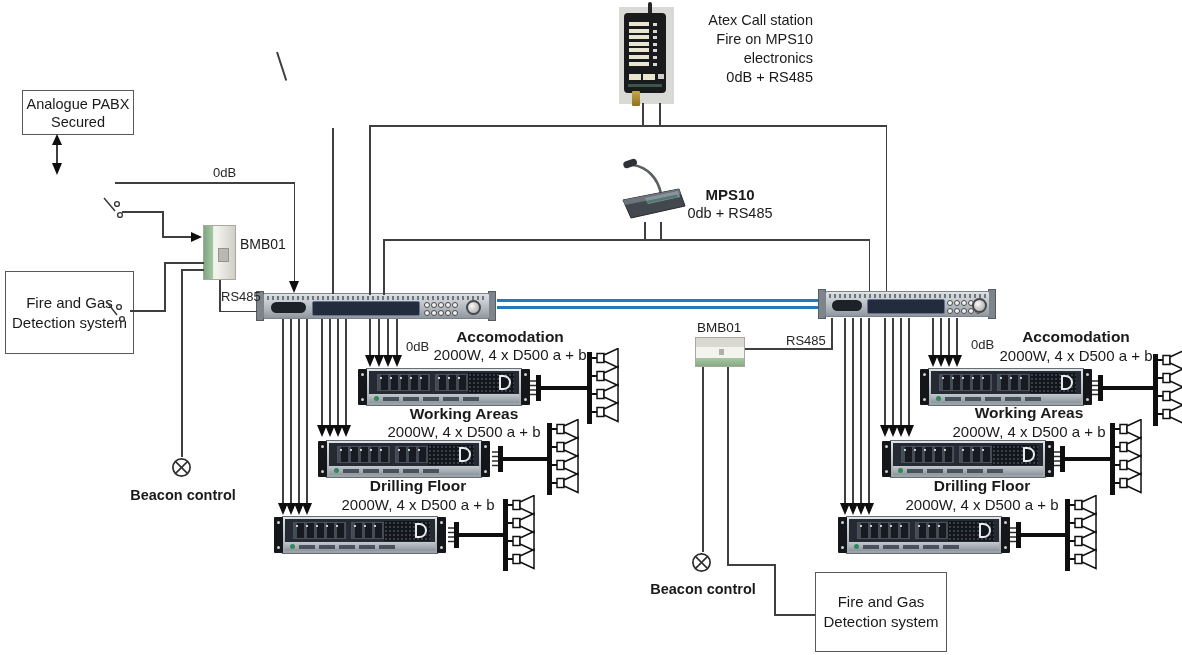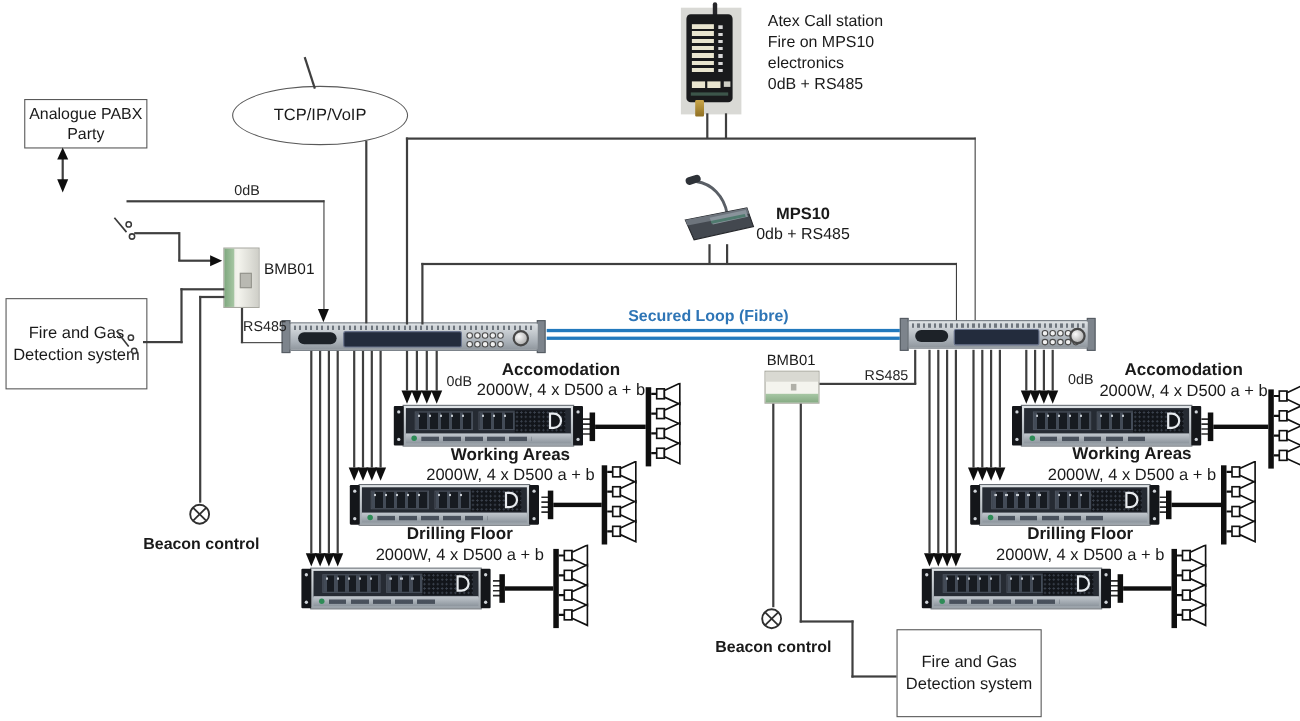--- a/index.html
+++ b/index.html
@@ -77,27 +77,24 @@
   .cluster-svg,.icon-svg{position:absolute;}
   .zone-title{position:absolute;font-size:15.5px;font-weight:bold;text-align:center;}
   .zone-spec{position:absolute;font-size:15px;text-align:center;}
 </style>
 </head>
 <body>
 
 <div id="canvas">
 
 
-  <div class="box" style="left:211px;top:78px;width:158px;height:52px;border-radius:50%;font-size:15px;border-width:1.4px;">
-    <span>TCP/IP/VoIP</span>
-  </div>
 
   <div class="box" style="left:8px;top:90px;width:110px;height:43px;margin-left:14px;">
     <span>Analogue PABX</span>
-    <span>Party</span>
+    <span>Secured</span>
   </div>
 
 
   <div class="box" style="left:5px;top:271px;width:127px;height:81px;font-size:15px;line-height:20px;">
     <span>Fire and Gas</span>
     <span>Detection system</span>
   </div>
 
   <div class="box" style="left:815px;top:572px;width:130px;height:78px;font-size:15px;line-height:20px;">
     <span>Fire and Gas</span>
@@ -113,21 +110,21 @@
                   background:repeating-linear-gradient(#d8d8d8 0 3px,#191a1c 3px 6.6px);"></div>
       <div style="position:absolute;left:5px;top:61px;width:12px;height:6px;background:#e9e5cf;"></div>
       <div style="position:absolute;left:19px;top:61px;width:12px;height:6px;background:#e9e5cf;"></div>
       <div style="position:absolute;left:34px;top:61px;width:6px;height:5px;background:#cfcfc5;"></div>
       <div style="position:absolute;left:4px;top:71px;width:34px;height:3px;background:#3c554a;"></div>
     </div>
     <div style="position:absolute;left:13px;top:84px;width:8px;height:15px;
                 background:linear-gradient(#caa64a,#8f6f22);border-radius:1px;"></div>
   </div>
 
-  <div class="lbl" style="left:698px;top:11px;width:115px;text-align:left;font-size:14.5px;line-height:19px;white-space:normal;">
+  <div class="lbl" style="left:698px;top:11px;width:115px;text-align:right;font-size:14.5px;line-height:19px;white-space:normal;">
     <div>Atex Call station</div>
     <div>Fire on MPS10</div>
     <div>electronics</div>
     <div>0dB + RS485</div>
   </div>
 
   <svg class="icon-svg" style="left:615px;top:156px;" width="78" height="68" viewBox="0 0 78 68">
     <path d="M46,38 C43,22 32,11 18,9" fill="none" stroke="#5a5f66" stroke-width="2.6"></path>
     <rect x="8" y="4" width="14" height="7" rx="3.5" fill="#2e3238" transform="rotate(-18 15 7)"></rect>
     <polygon points="8,44 64,33 70,50 16,62" fill="#43484f" stroke="#26282c" stroke-width="1"></polygon>
@@ -193,21 +190,20 @@
           <i></i>
           <i></i>
           <i></i>
       </div>
       <div class="mcu-knob" style="left:146px;top:6px;width:15px;height:15px;"></div>
     </div>
   </div>
 
   <div class="bluebar" style="left:497px;top:299px;width:321px;"></div>
   <div class="bluebar" style="left:497px;top:306px;width:321px;"></div>
-  <div class="lbl bold" style="left:544px;top:280px;width:200px;text-align:center;font-size:14.5px;color:#2e75b6;">Secured Loop (Fibre)</div>
 
   <div class="hl" style="left:115px;top:182px;width:180px;"></div>
   <div class="vl" style="left:293.5px;top:182px;height:99px;"></div>
   <div class="ah-down" style="left:289px;top:281px;"></div>
   <div class="lbl small-lbl" style="left:213px;top:165px;">0dB</div>
 
   <div class="hl" style="left:122px;top:211px;width:41px;"></div>
   <div class="vl" style="left:162px;top:211px;height:26px;"></div>
   <div class="hl" style="left:162px;top:236px;width:30px;"></div>
   <div class="ah-right" style="left:191px;top:232px;"></div>

